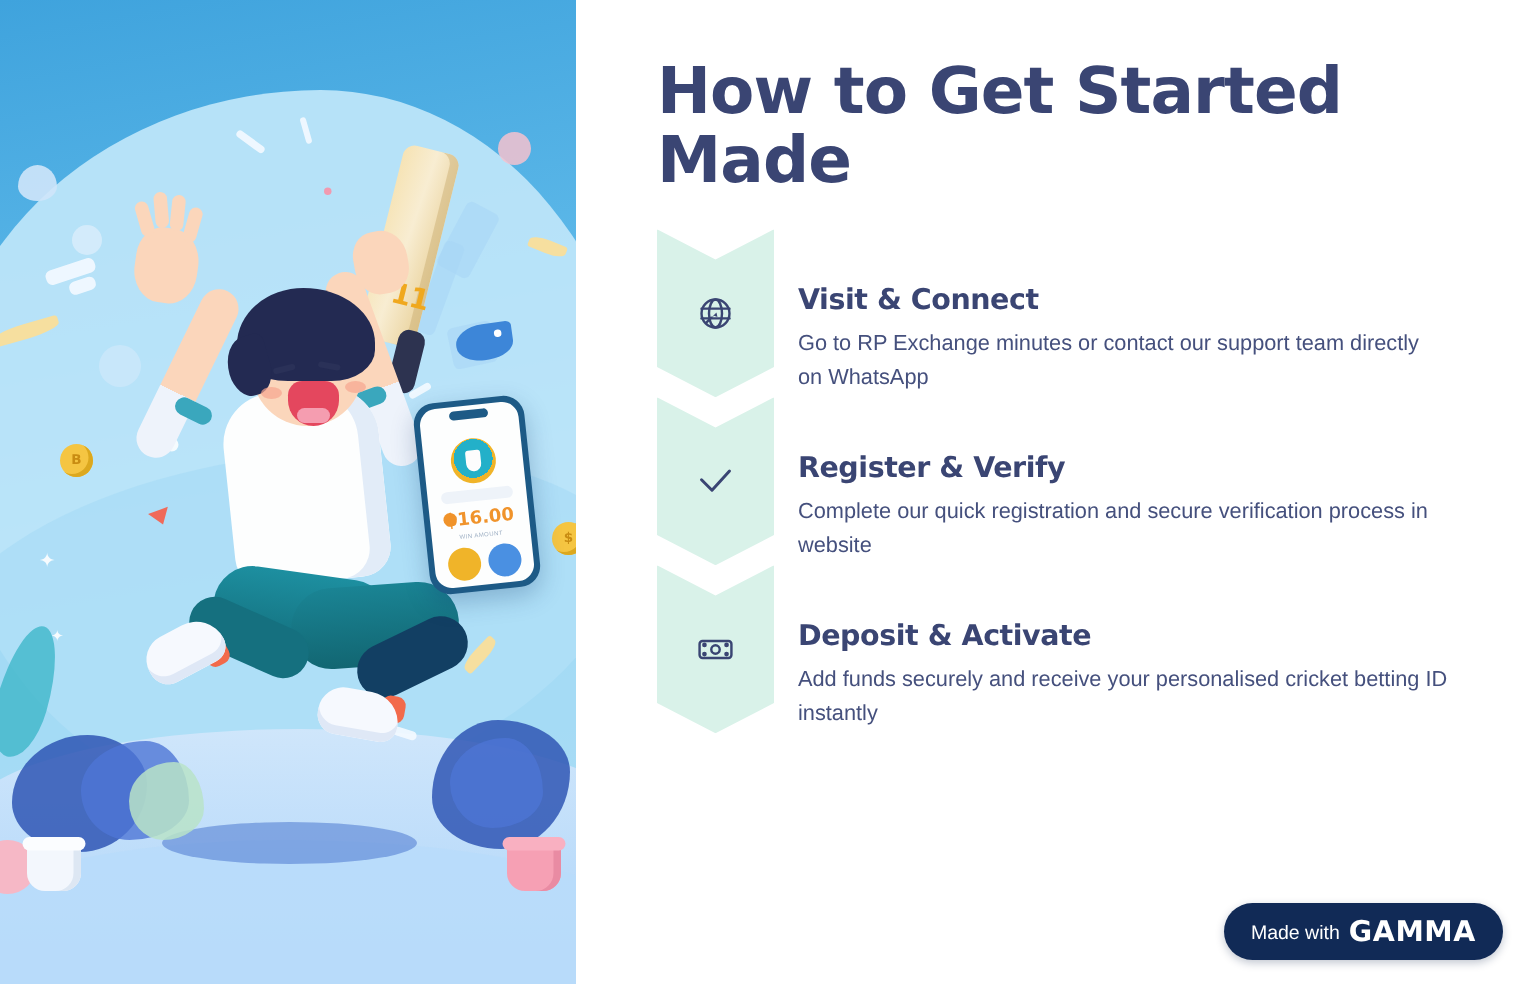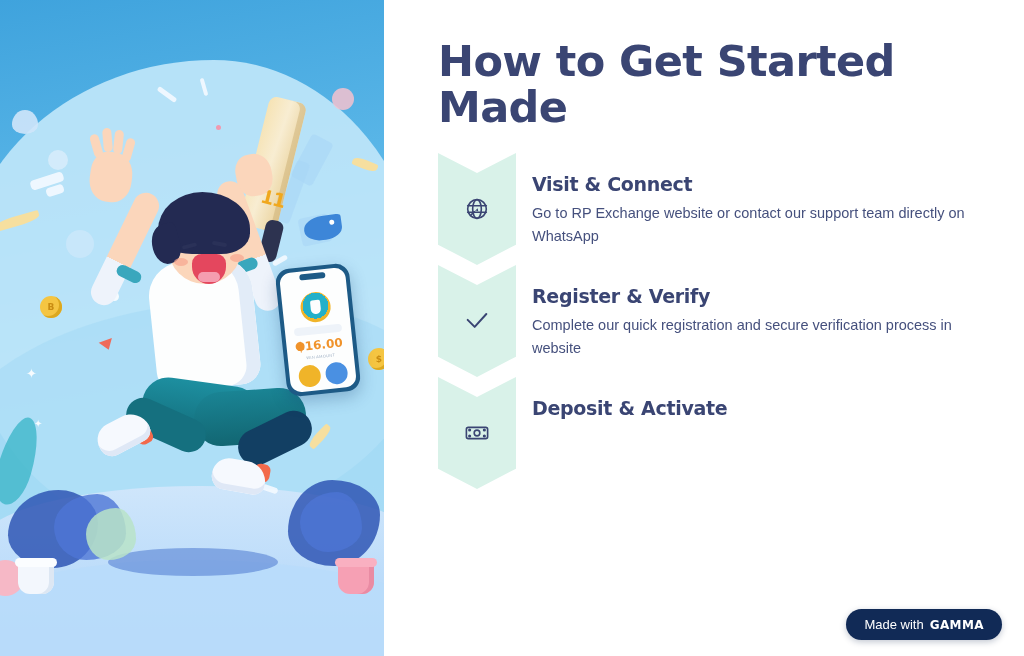--- a/index.html
+++ b/index.html
@@ -191,21 +191,21 @@
 
   
   .content{ flex:1; position:relative; padding:38px 58px 0 54px; }
   .title{
     font-family:"DejaVu Sans", sans-serif;
     font-size:43px; line-height:1.08; font-weight:bold;
     color:#3a4573; letter-spacing:-0.6px; max-width:520px;
     margin-bottom:22px;
   }
   .steps{ display:flex; flex-direction:column; }
-  .step{ display:flex; align-items:flex-start; gap:0; position:relative; }
+  .step{ display:flex; align-items:flex-end; gap:0; position:relative; }
   .marker{
     position:relative; flex:0 0 78px; width:78px; height:112px;
     background:#d9f2e9;
     clip-path:polygon(0% 0%, 50% 18%, 100% 0%, 100% 82%, 50% 100%, 0% 82%);
     display:flex; align-items:center; justify-content:center;
   }
   .marker svg{ display:block; }
   .step-body{ padding:20px 0 0 16px; max-width:452px; }
   .step-title{
     font-family:"DejaVu Sans", sans-serif;
@@ -215,21 +215,21 @@
   .step-desc{
     font-size:14.5px; line-height:1.62; color:#45507d;
   }
   .badge{
     position:absolute; right:22px; bottom:16px;
     background:#112a56; color:#ffffff; border-radius:20px;
     padding:8px 18px; font-size:13px; display:flex; align-items:center; gap:6px;
     box-shadow:0 2px 6px rgba(10,30,70,.25);
   }
   .badge .bm{ font-weight:normal; }
-  .badge .bg{ font-family:"DejaVu Sans", sans-serif; font-weight:bold; letter-spacing:0.4px; font-size:12px;}
+  .badge .bg{ font-family:"DejaVu Sans", sans-serif; font-weight:bold; letter-spacing:0.4px; font-size:19px;}
 </style>
 </head>
 <body>
 
 <div class="page">
 
   <div class="illus">
     <div class="blob-main"></div>
     <div class="blob-soft"></div>
     <div class="floor"></div>
@@ -340,21 +340,21 @@
               <ellipse cx="12" cy="12" rx="4" ry="8.6"></ellipse>
               <line x1="3.4" y1="9" x2="20.6" y2="9"></line>
               <line x1="3.4" y1="15" x2="20.6" y2="15"></line>
               <path d="M6.2 17.8 L12.6 11.4 L13.2 14.2 L11.1 13.4 Z" fill="#3a4573" stroke="none"></path>
               <line x1="6.2" y1="17.8" x2="9.4" y2="14.6"></line>
             </svg>
           </span>
         </div>
         <div class="step-body">
           <div class="step-title">Visit &amp; Connect</div>
-          <div class="step-desc">Go to RP Exchange website or contact our support team directly on WhatsApp</div>
+          <div class="step-desc">Go to RP Exchange minutes or contact our support team directly on WhatsApp</div>
         </div>
       </div>
 
       <div class="step">
         <div class="marker">
           <span>
             <svg width="28" height="28" viewBox="0 0 24 24" fill="none" stroke="#3a4573" stroke-width="1.7" stroke-linecap="round" stroke-linejoin="round">
               <polyline points="4,11 10,17 20,6"></polyline>
             </svg>
           </span>
@@ -373,20 +373,21 @@
               <circle cx="12" cy="12" r="2.6"></circle>
               <circle cx="5.2" cy="9.2" r="0.7" fill="#3a4573"></circle>
               <circle cx="18.8" cy="9.2" r="0.7" fill="#3a4573"></circle>
               <circle cx="5.2" cy="14.8" r="0.7" fill="#3a4573"></circle>
               <circle cx="18.8" cy="14.8" r="0.7" fill="#3a4573"></circle>
             </svg>
           </span>
         </div>
         <div class="step-body">
           <div class="step-title">Deposit &amp; Activate</div>
+          <div class="step-desc">Add funds securely and receive your personalised cricket betting ID instantly</div>
         </div>
       </div>
 
 
     </div>
 
     <div class="badge">
       <span class="bm">Made with</span>
       <span class="bg">GAMMA</span>
     </div>

